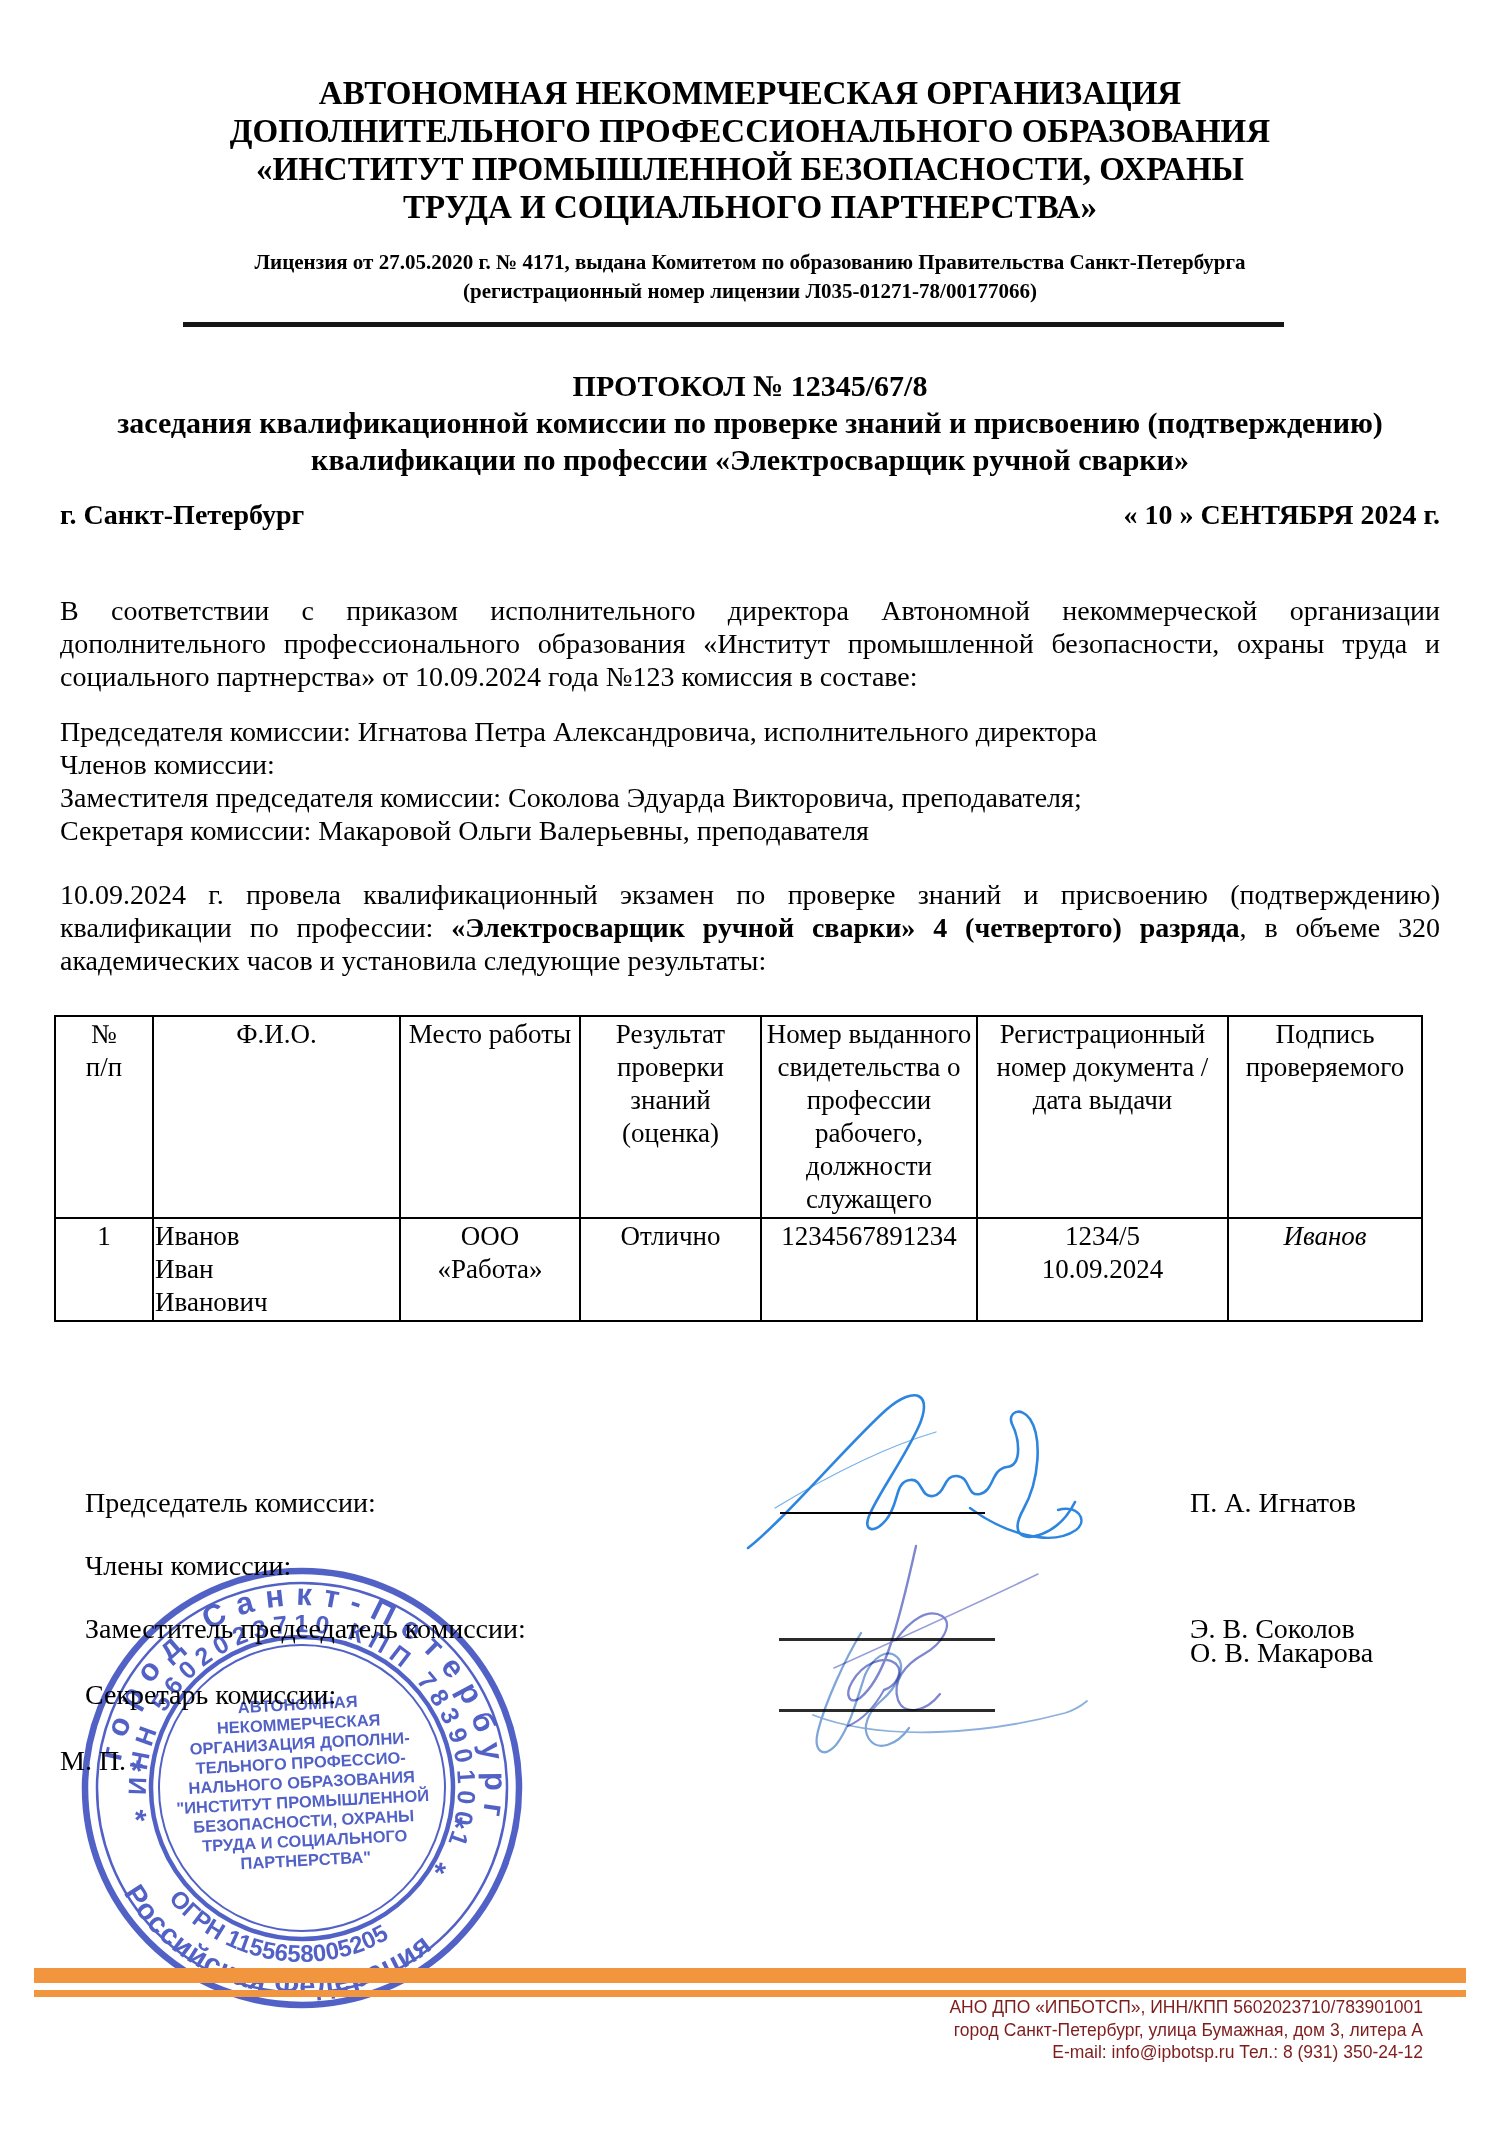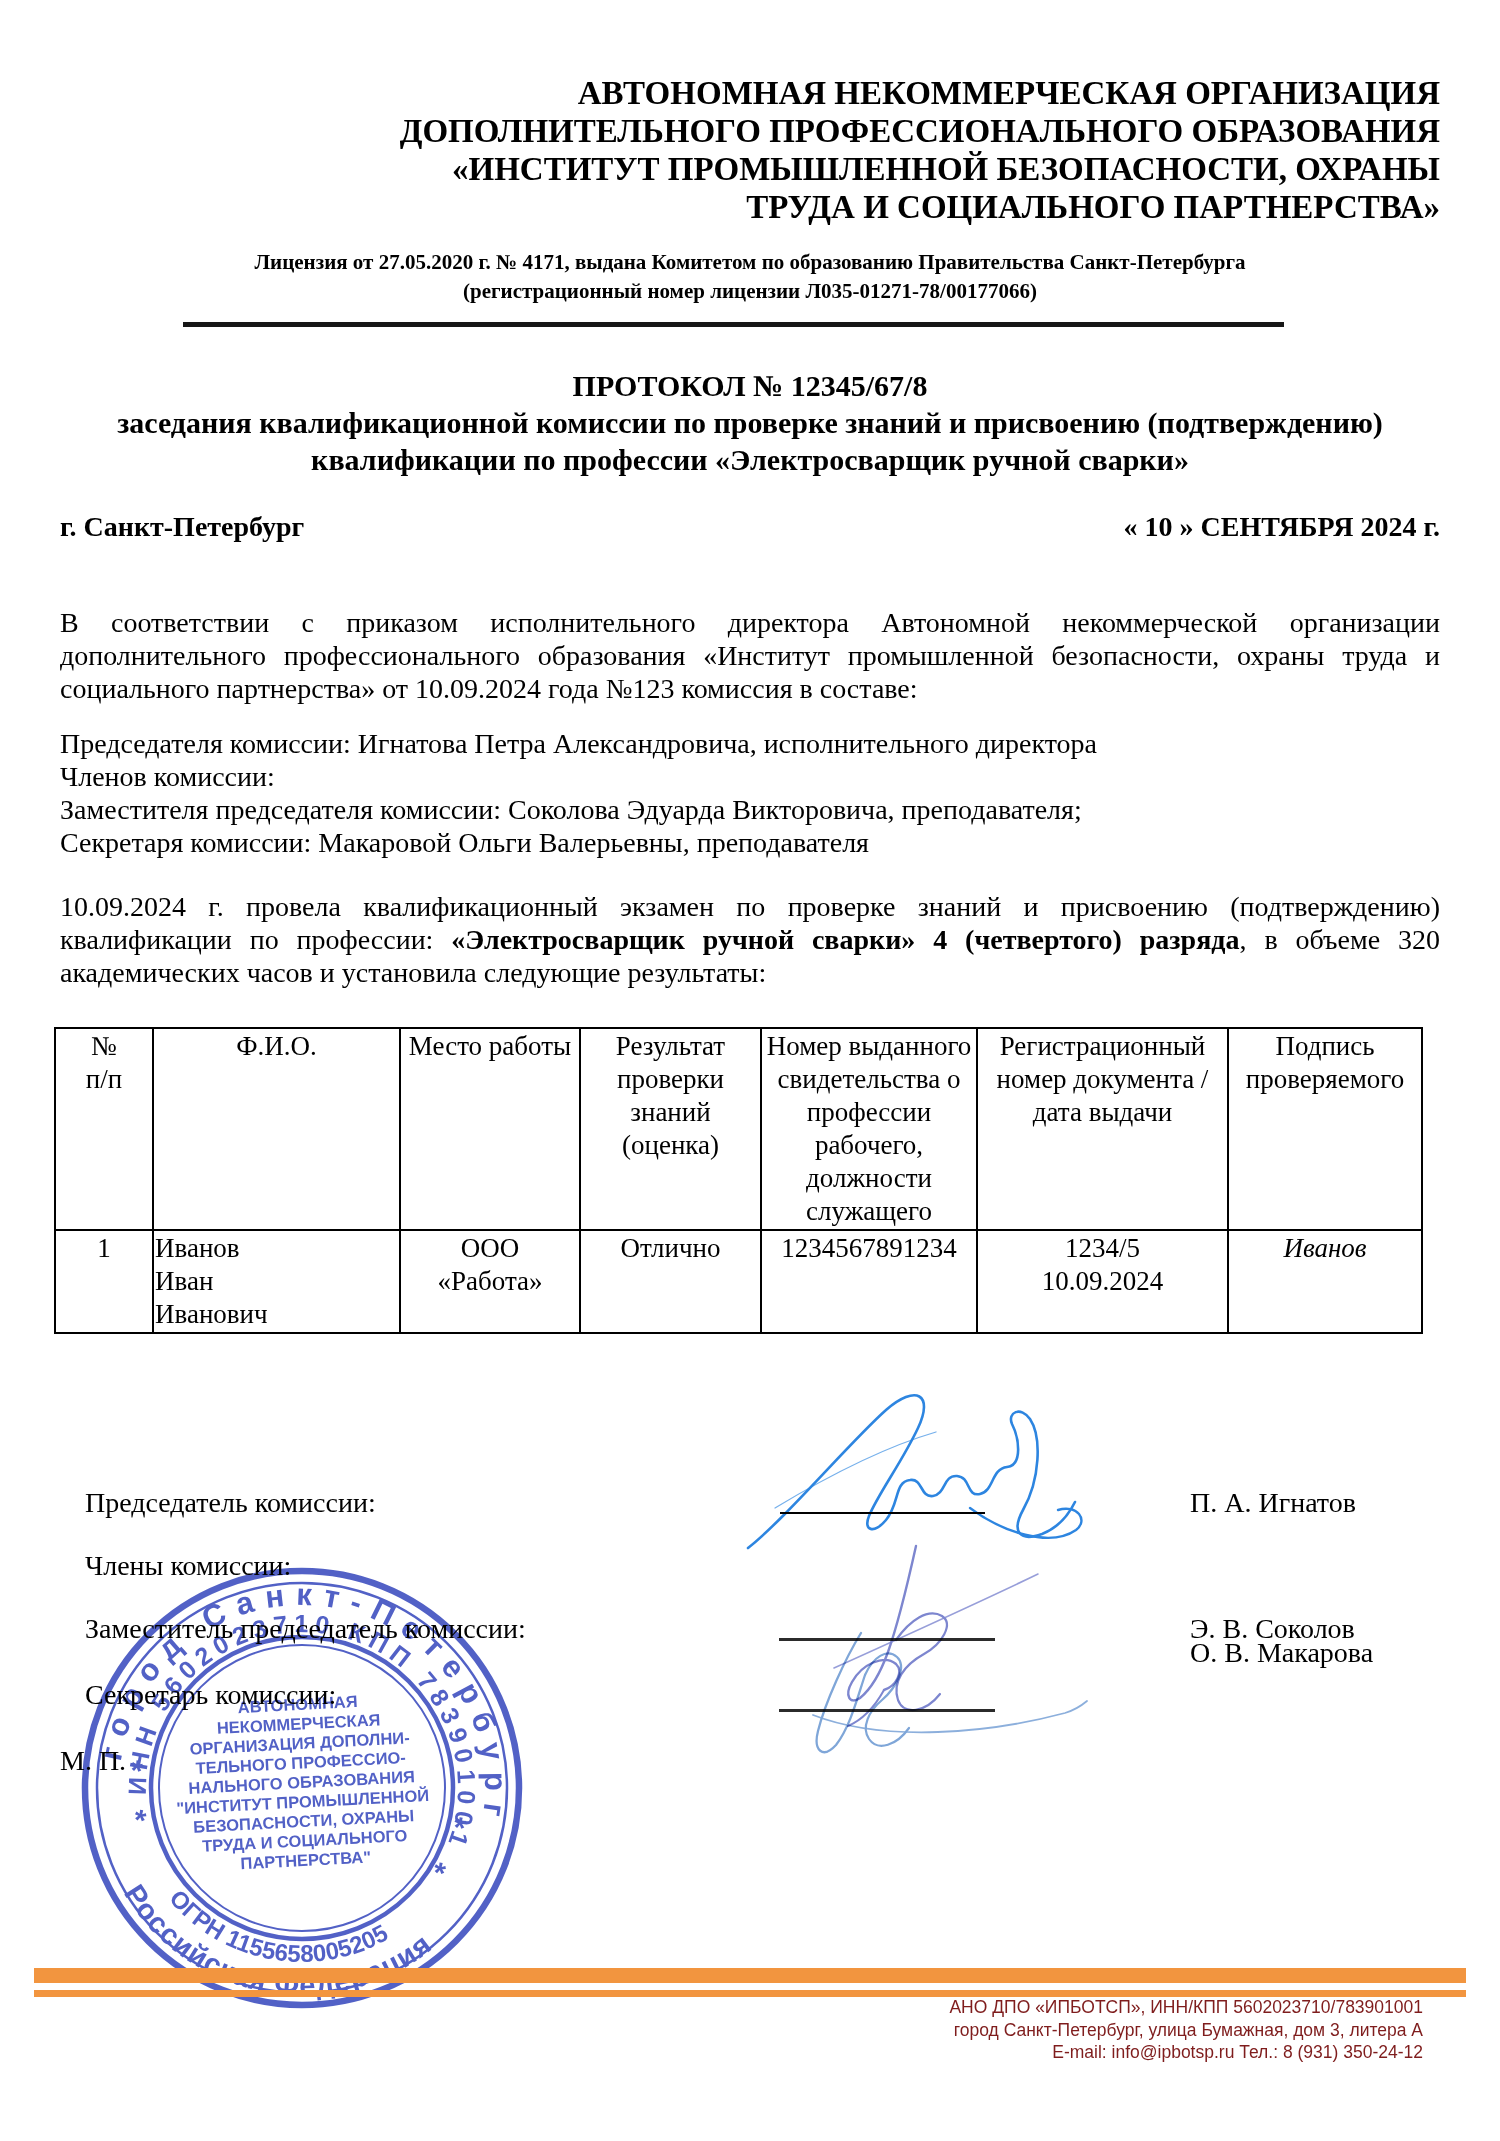--- a/index.html
+++ b/index.html
@@ -2,25 +2,25 @@
 <html lang="ru"><head>
 <meta charset="utf-8">
 <style>
   html,body{margin:0;padding:0;}
   body{
     width:1500px;height:2141px;position:relative;background:#ffffff;
     font-family:"Liberation Serif","DejaVu Serif",serif;color:#000;
     overflow:hidden;
   }
   .content{padding:74px 60px 0 60px;}
-  .org-title{text-align:right;font-weight:bold;font-size:33px;line-height:38px;}
+  .org-title{text-align:center;font-weight:bold;font-size:33px;line-height:38px;}
   .license{margin-top:22px;text-align:center;font-weight:bold;font-size:21px;line-height:29px;}
   .rule{margin-top:16px;margin-left:123px;width:1101px;height:5px;background:#161616;}
   .proto{margin-top:40px;text-align:center;font-weight:bold;font-size:30px;line-height:37px;}
-  .citydate{margin-top:32px;display:flex;justify-content:space-between;font-weight:bold;font-size:28px;line-height:34px;text-align:right;}
+  .citydate{margin-top:20px;display:flex;justify-content:space-between;font-weight:bold;font-size:28px;line-height:34px;text-align:right;}
   .para{font-size:28px;line-height:33px;}
   .p1{margin-top:62px;text-align:justify;}
   .pchair{margin-top:22px;}
   .pmembers{}
   .pexam{margin-top:31px;text-align:justify;}
   table.results{border-collapse:collapse;margin-top:38px;margin-left:-6px;table-layout:fixed;width:1367px;}
   .results th,.results td{
     border:2px solid #000;font-size:27px;line-height:33px;vertical-align:top;
     padding:1px 1px;font-weight:normal;overflow:hidden;
   }

